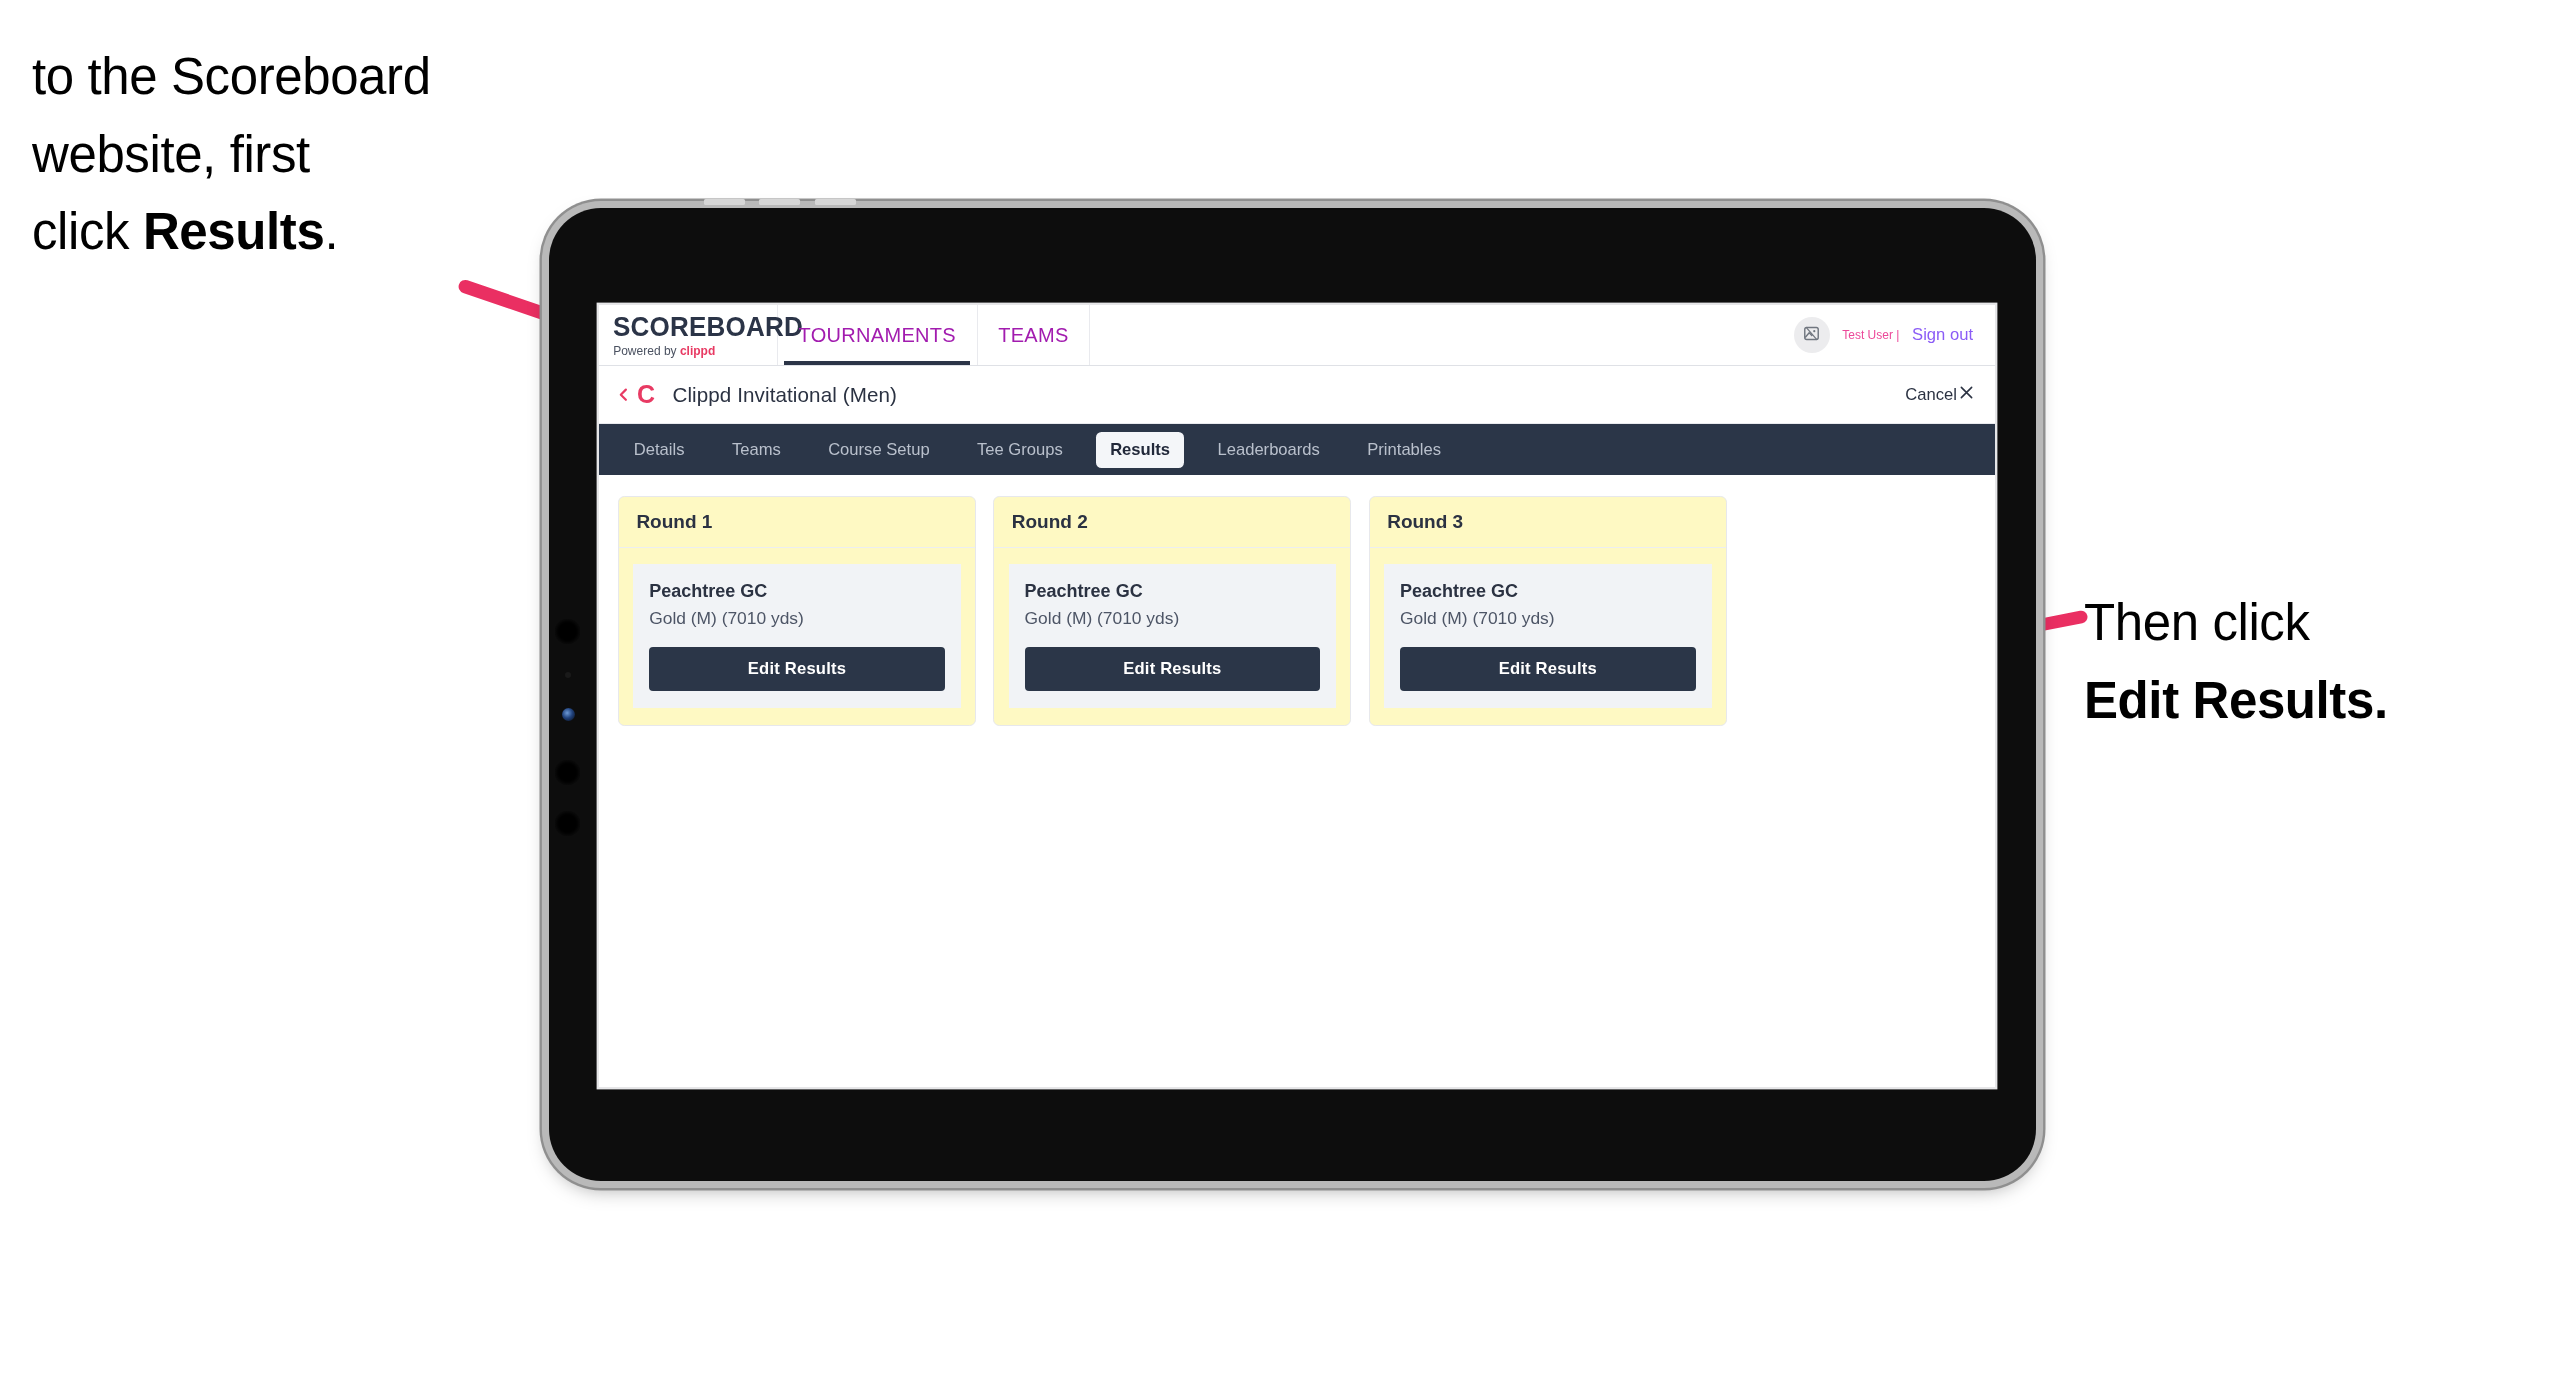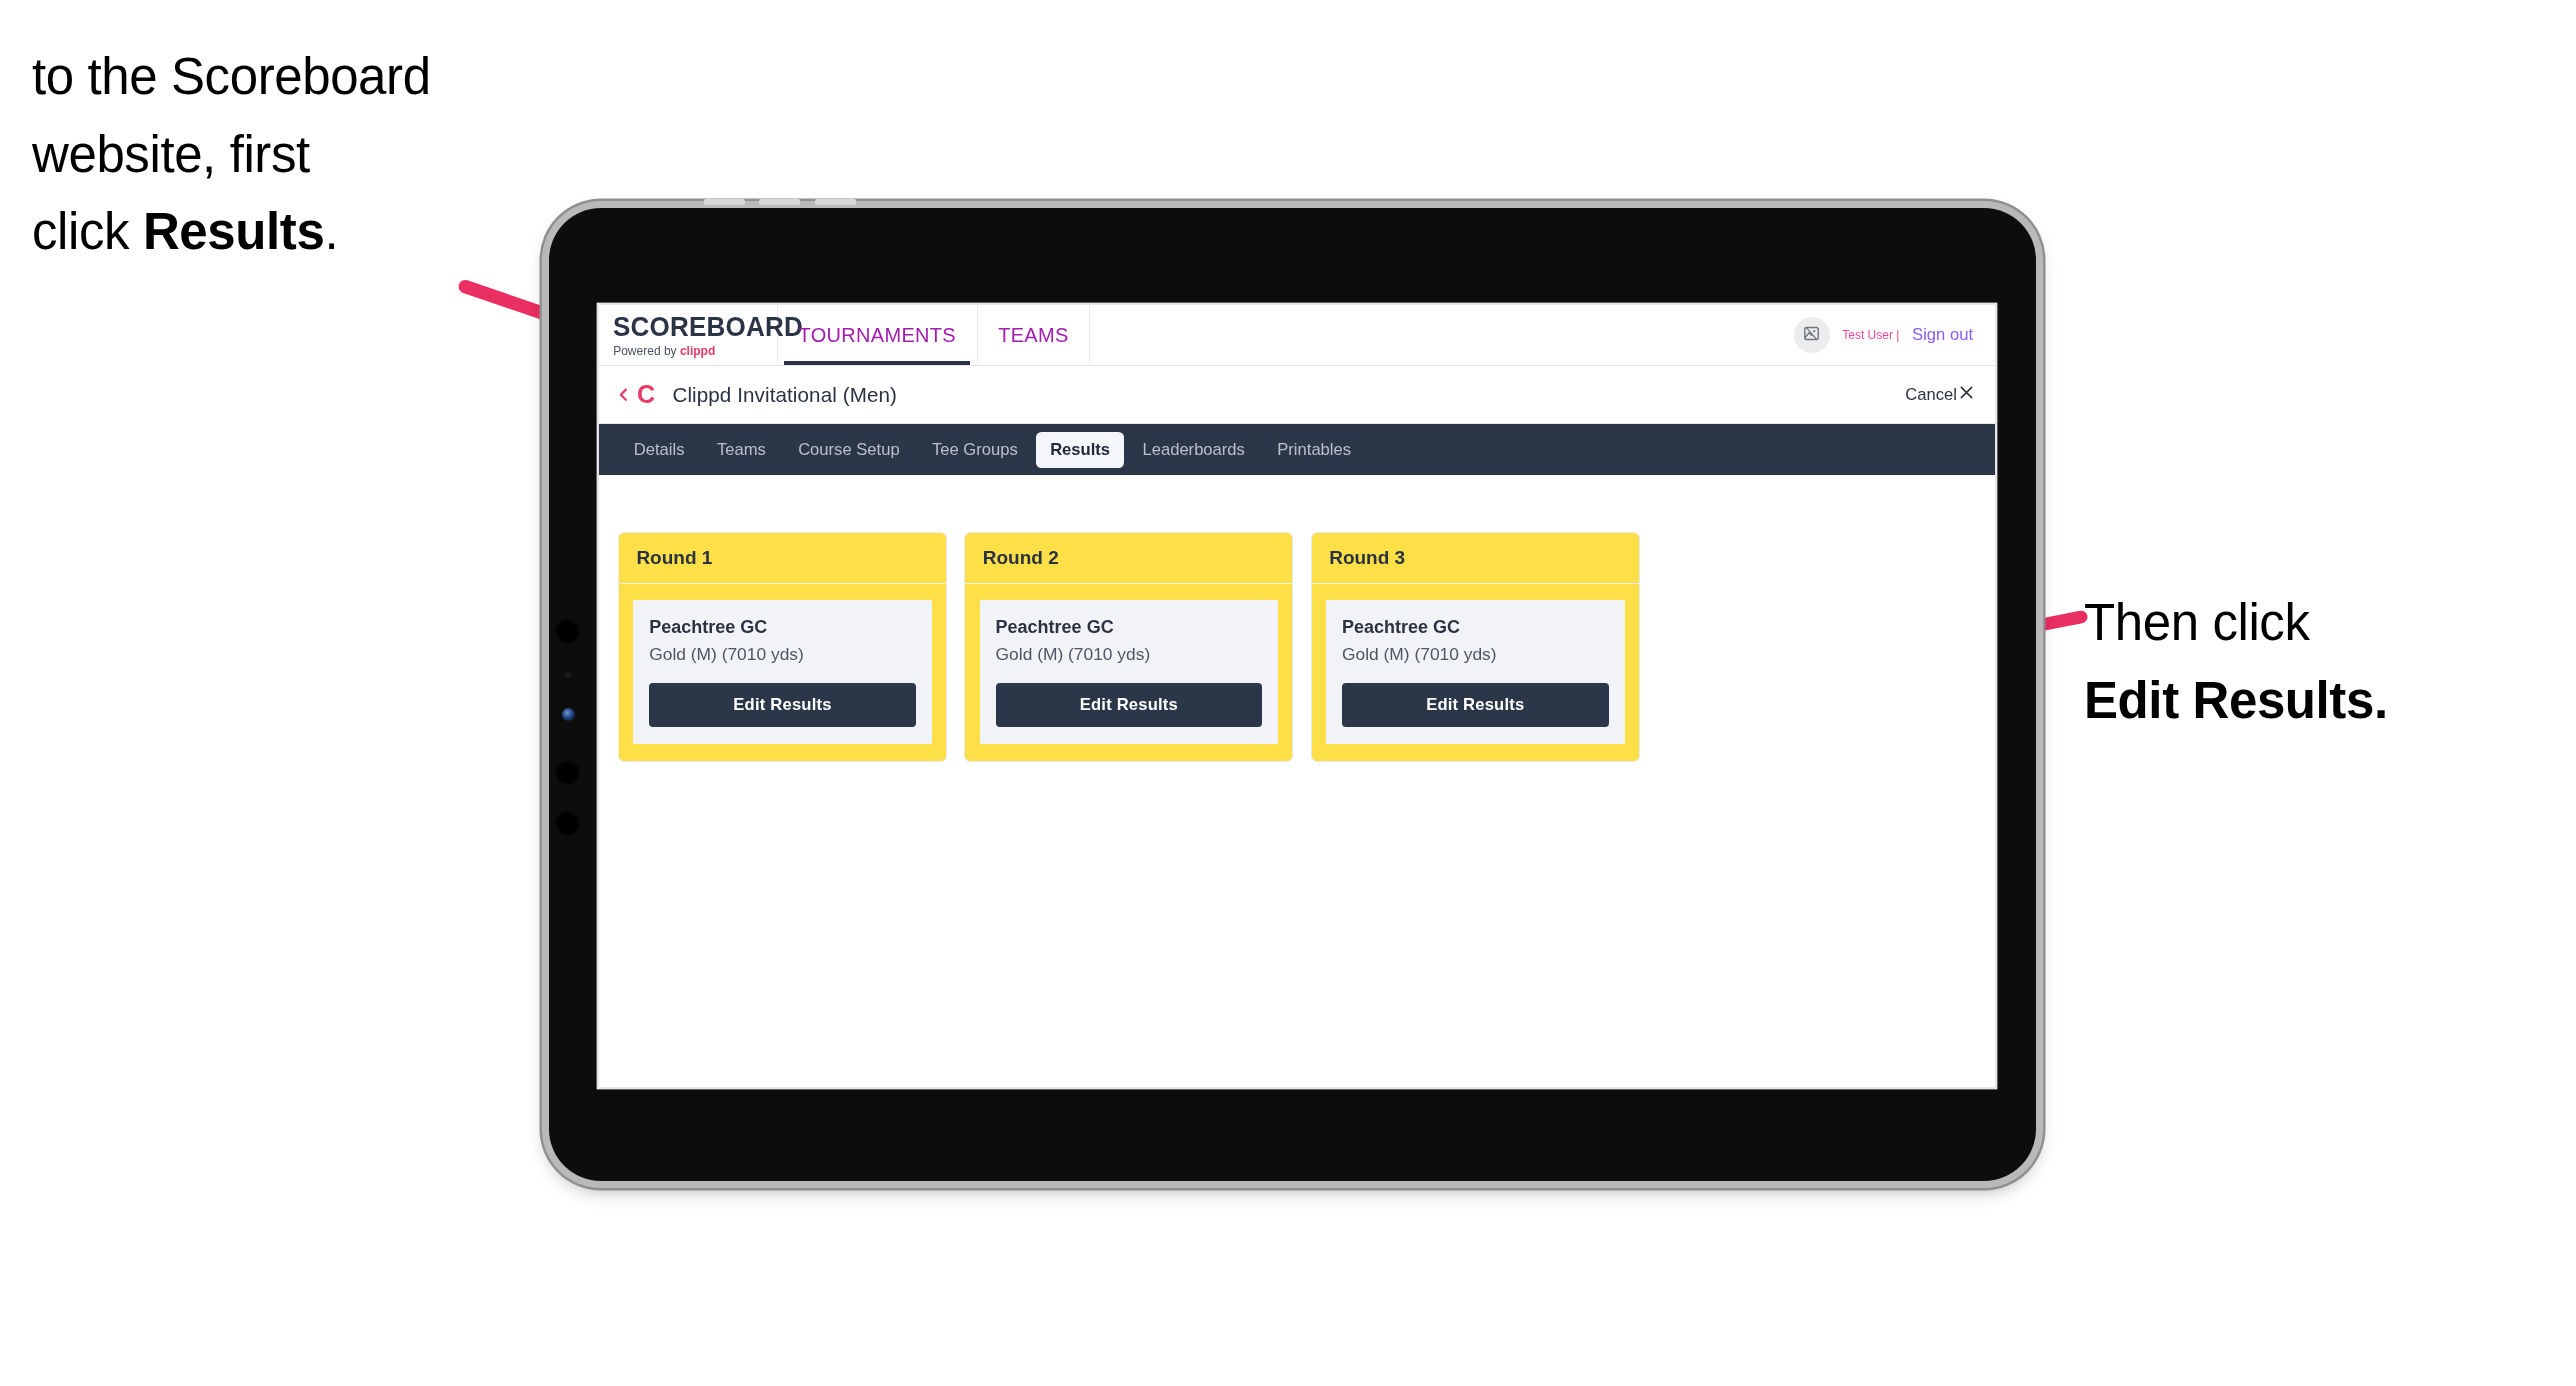--- a/index.html
+++ b/index.html
@@ -201,21 +201,21 @@
     cursor: pointer;
   }
 
   
   #section-nav {
     height: 51px;
     background: #2b3648;
     display: flex;
     align-items: center;
     padding-left: 20.6px;
-    gap: 4px;
+    gap: 19px;
   }
   .sect {
     font-size: 16.6px;
     color: #b9c0cc;
     padding: 8px 14.2px;
     border-radius: 5.5px;
     cursor: pointer;
     white-space: nowrap;
   }
   .sect.active {
@@ -224,27 +224,26 @@
     font-weight: 700;
   }
 
   
   #cards {
     display: flex;
     gap: 17.4px;
     padding: 20.6px 19px;
   }
   .round-card {
-    width: 329px;
-    background: #fde047;
+    width: 358px;
+    background: #fef9c3;
     border: 1.6px solid #e7e8ec;
     border-radius: 6.3px;
     overflow: hidden;
     box-sizing: border-box;
-    margin-top: 36px;
   }
   .round-head {
     padding: 14.2px 17.4px;
     font-size: 19px;
     font-weight: 700;
     color: #2b3242;
     border-bottom: 1.6px solid #eceef1;
   }
   .round-body { padding: 16px 14.2px 17.4px; }
   .course-panel {

